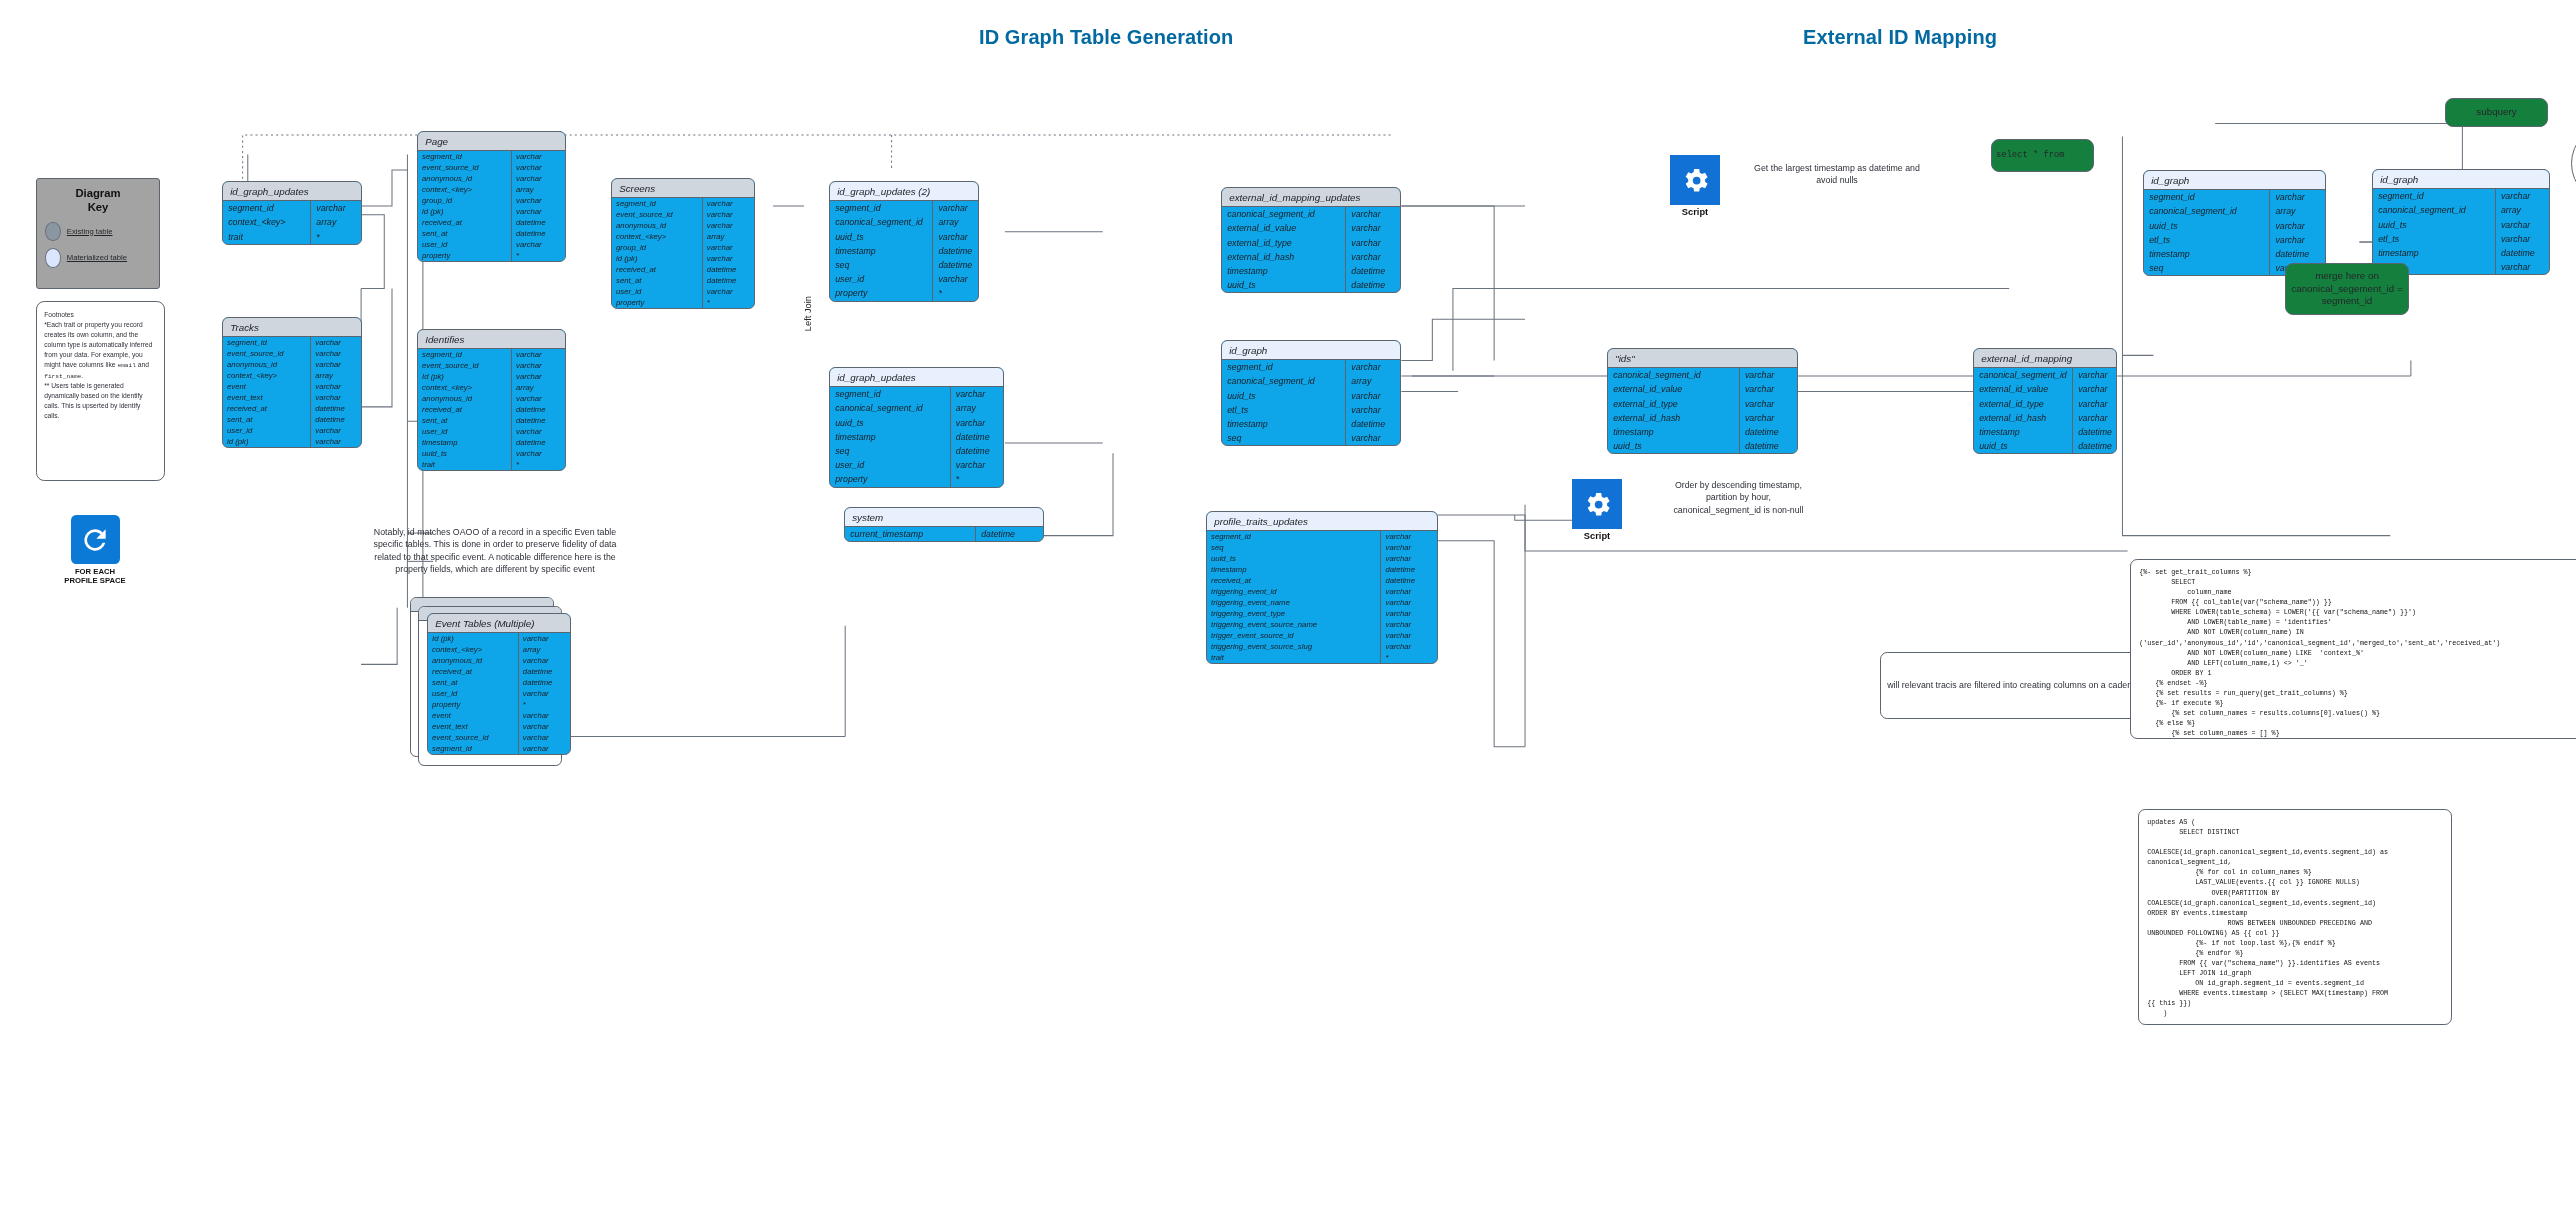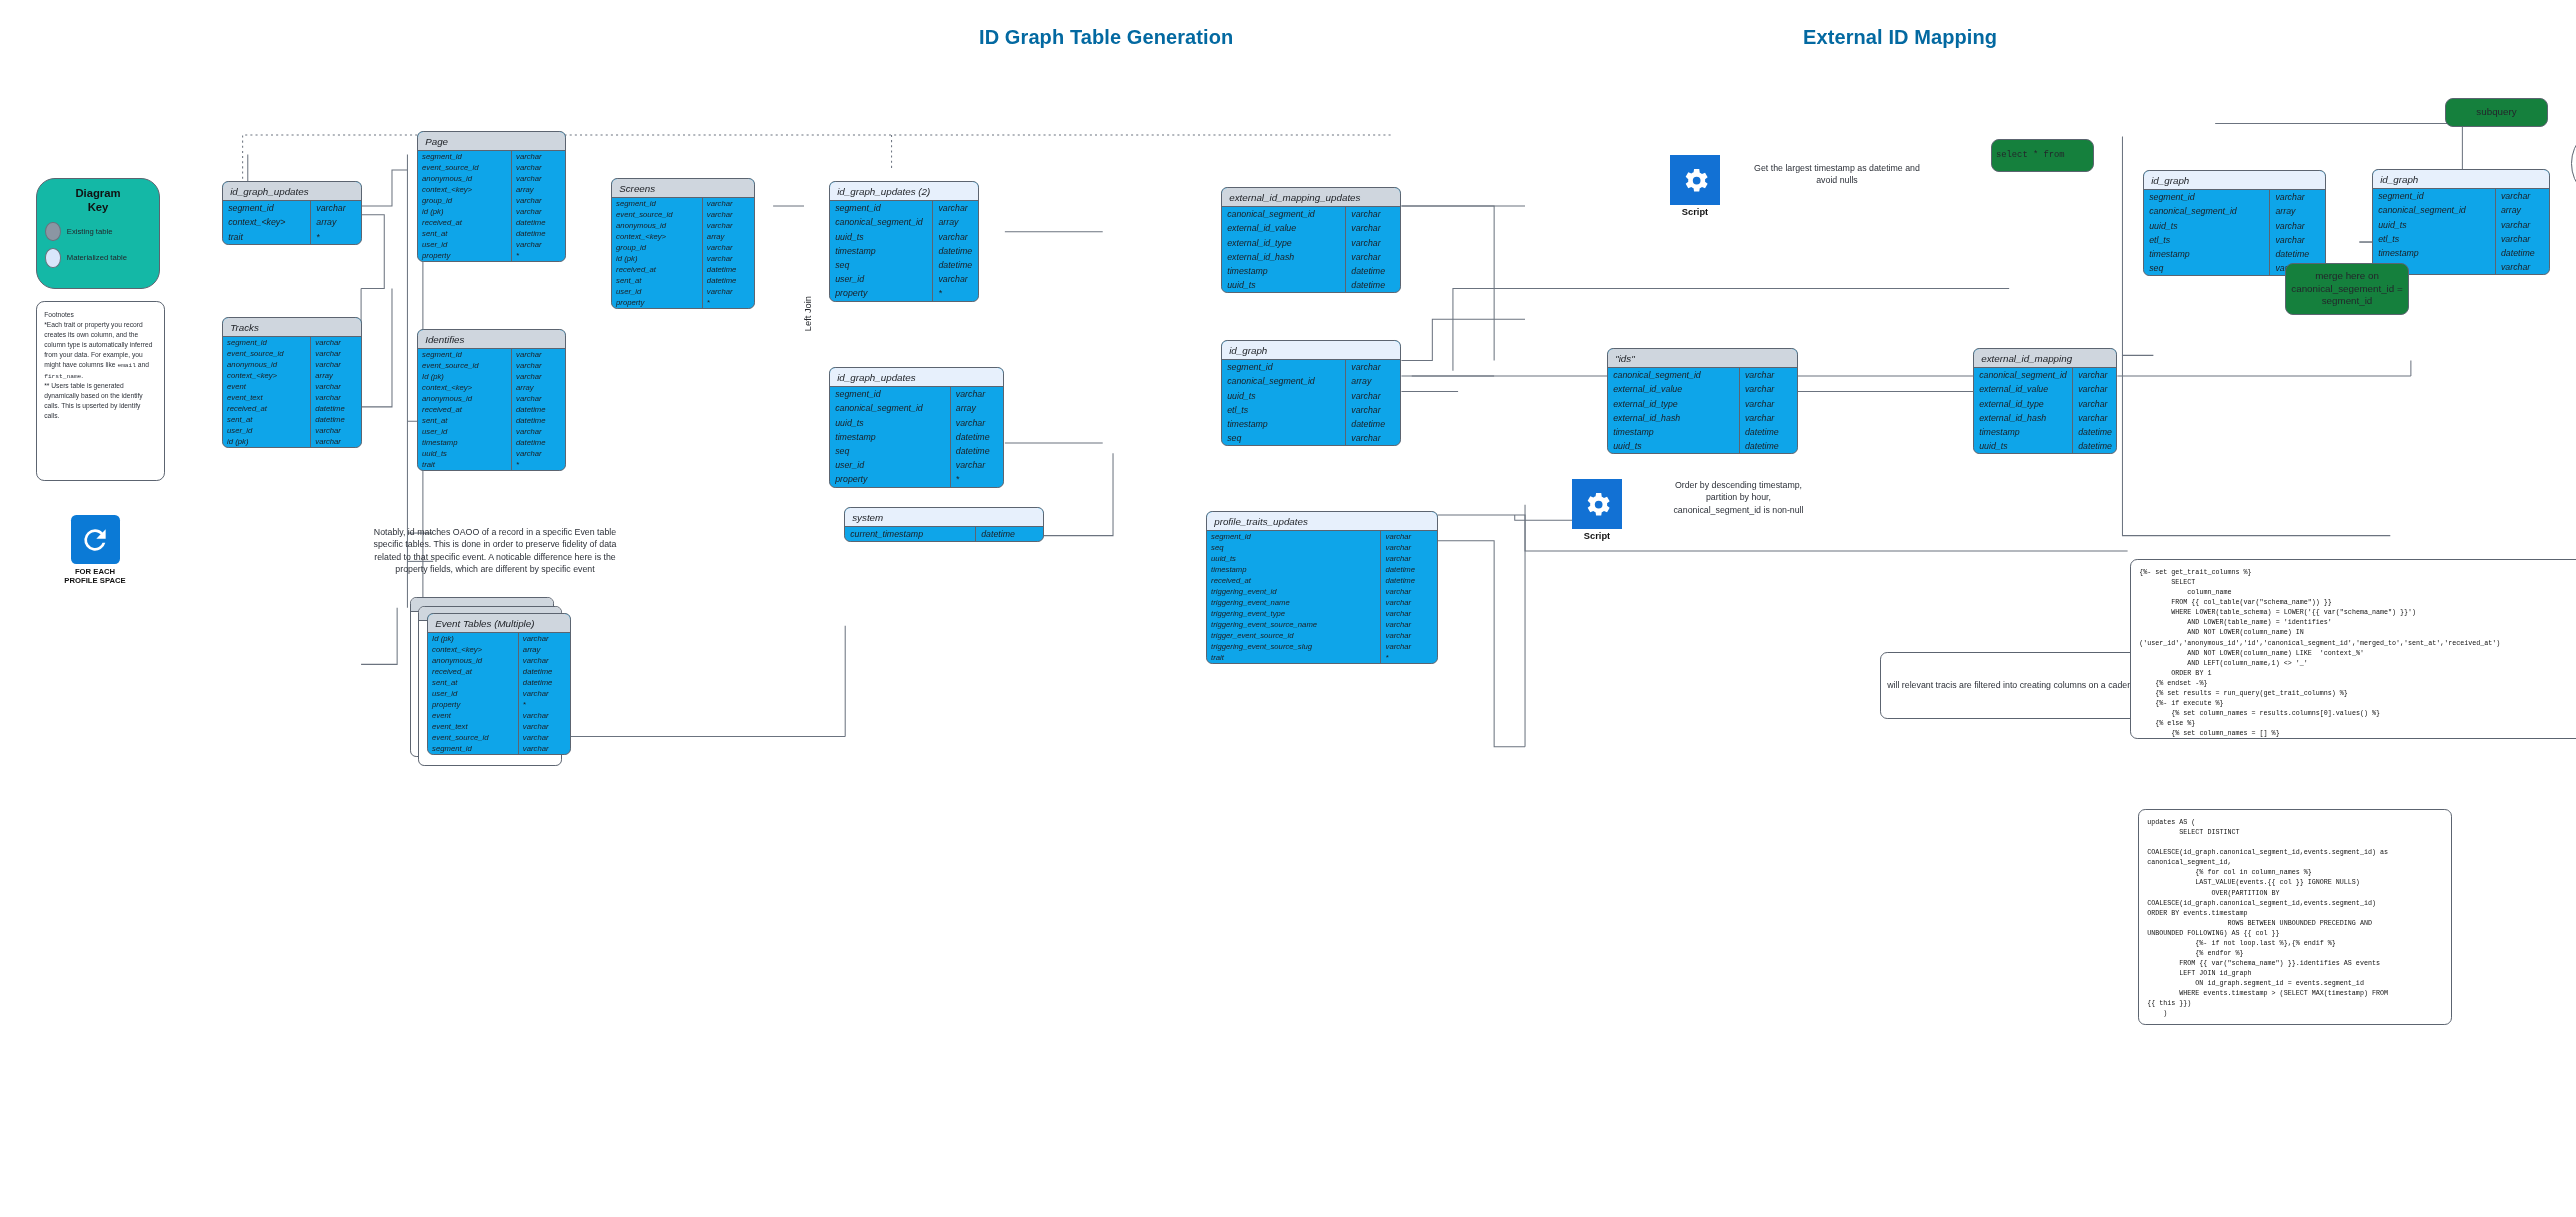--- a/index.html
+++ b/index.html
@@ -30,24 +30,24 @@
   .pill{position:absolute;border:1px solid #5c6470;border-radius:8px;background:#15803d;box-sizing:border-box;
         display:flex;align-items:center;justify-content:center;text-align:center;font-size:9.8px;color:#23262b;
         line-height:1.3;padding:2.1px 4.1px;}
   .pill.mono{font-family:"Liberation Mono",monospace;font-size:8.8px;justify-content:flex-start;padding-left:4px;}
 
   .freetext{position:absolute;font-size:8.8px;line-height:1.42;color:#2c3038;text-align:center;}
   .lbl{position:absolute;font-size:9.3px;color:#23262b;}
   .lbl.vert{writing-mode:vertical-rl;transform:rotate(180deg);}
 
   
-  .keybox{position:absolute;border:1px solid #5c6470;border-radius:19px;background:#14b8a6;box-sizing:border-box;
+  .keybox{position:absolute;border:1px solid #5c6470;border-radius:3px;background:#a3a3a3;box-sizing:border-box;
           padding:7.2px 8.2px;}
   .keytitle{text-align:center;font-weight:700;font-size:11.3px;line-height:1.25;color:#111;}
-  .keyrow{display:flex;align-items:center;gap:6.2px;margin-top:7.2px;}
+  .keyrow{display:flex;align-items:center;gap:6.2px;margin-top:7.2px;text-decoration:underline;}
   .swatch{width:13.4px;height:17.5px;border-radius:50%;border:0.5px solid #6a727d;flex:none;}
   .sw-existing{background:#8b96a3;}
   .sw-mat{background:#d9e6fb;}
   .keylabel{font-size:7.7px;line-height:1.25;color:#23262b;}
 
   
   .fnbox{position:absolute;border:1px solid #5c6470;border-radius:8.2px;background:#fff;box-sizing:border-box;
          padding:8.2px 7.2px;font-size:6.7px;line-height:1.5;color:#2c3038;}
   .fnbox code{font-family:"Liberation Mono",monospace;font-size:6.2px;}
 

